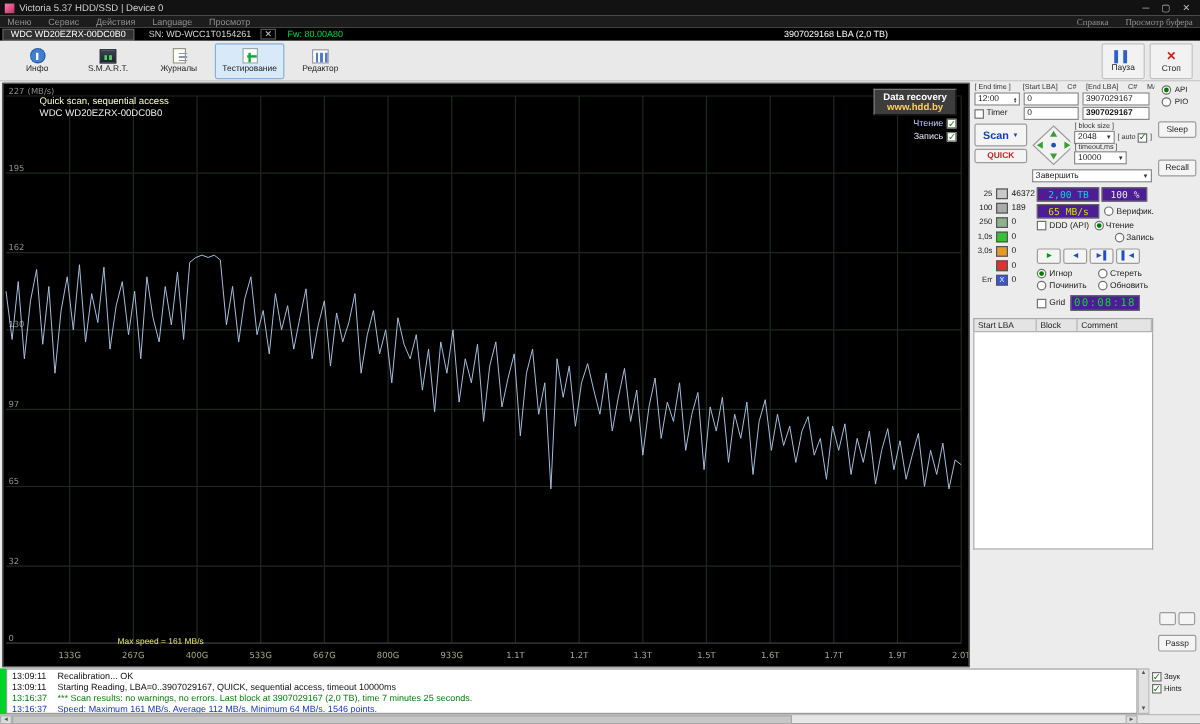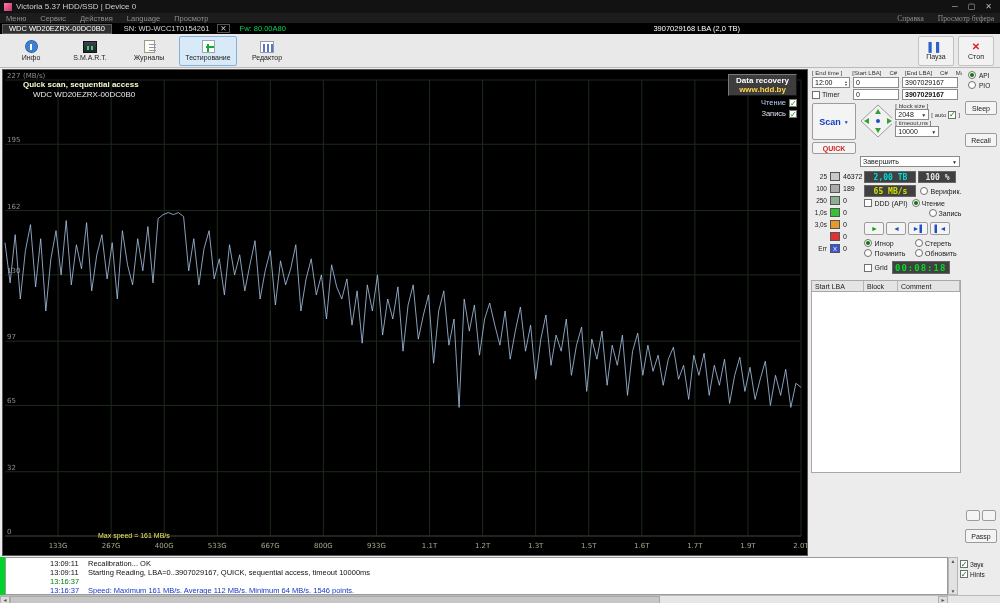--- a/index.html
+++ b/index.html
@@ -52,21 +52,21 @@
     background:repeating-linear-gradient(90deg,#5577cc 0 2px,transparent 2px 4px); }
   .tb-right { margin-left:auto; display:flex; gap:4px; padding-right:4px; }
   .tb-ctl { width:36px; height:30px; display:flex; flex-direction:column; align-items:center; justify-content:center;
     border:1px solid #c2c2c2; border-radius:2px; background:#f2f2f2; }
   .pause-glyph { color:#2a62c8; font-weight:bold; font-size:9px; letter-spacing:1px; }
   .stop-glyph { color:#d42020; font-weight:bold; font-size:10px; }
   
   .main { position:absolute; left:0; top:68px; width:1000px; height:489px; background:#ececec; }
   .graph-wrap { position:absolute; left:2px; top:1px; width:806px; height:487px; background:#000;
     border:1px solid #555; }
-  .graph-title { position:absolute; left:20px; top:10px; color:#fbfbd0; font-weight:bold; font-size:8px; }
+  .graph-title { position:absolute; left:30px; top:10px; color:#fbfbd0; font-weight:normal; font-size:8px; }
   .graph-subtitle { position:absolute; left:30px; top:20px; color:#ececec; font-size:8px; }
   .banner { position:absolute; right:10px; top:4px; text-align:center; background:#3d3d3d; padding:1px 7px;
     border-top:1px solid #7a7a7a; border-left:1px solid #7a7a7a; border-right:1px solid #161616; border-bottom:1px solid #161616; }
   .banner-l1 { color:#fff; font-weight:bold; font-size:8px; }
   .banner-l2 { color:#ffd24a; font-weight:bold; font-size:8px; }
   .glegend { position:absolute; right:10px; top:28px; display:flex; flex-direction:column; gap:2px; align-items:flex-end; }
   .glegend-row { display:flex; align-items:center; gap:3px; font-size:7.5px; }
   .lg-read { color:#b9cfff; } .lg-write { color:#e2e2f5; }
   .gcheck { width:8px; height:8px; background:#fff; border:1px solid #777; color:#00a000; font-size:8px; line-height:7px; text-align:center; }
   .max-note { position:absolute; left:95px; bottom:16px; color:#e8e860; font-size:7px; }
@@ -75,26 +75,26 @@
   .prow { display:flex; align-items:center; }
   .tiny-label { font-size:6px; color:#333; white-space:nowrap; }
   .pinput { background:#fff; border:1px solid #8a8a8a; height:11px; display:flex; align-items:center; padding:0 2px;
     font-size:7px; color:#111; }
   .spin { display:flex; flex-direction:column; font-size:4px; color:#444; line-height:3px; margin-left:1px; }
   .chk { width:8px; height:8px; background:#fff; border:1px solid #707070; display:inline-flex; align-items:center; justify-content:center;
     color:#007800; font-size:8px; line-height:7px; }
   .radio { width:8px; height:8px; border-radius:50%; background:#fff; border:1px solid #707070; display:inline-flex; align-items:center; justify-content:center; }
   .radio .dot { width:4px; height:4px; border-radius:50%; background:#067806; }
   .btn { background:#f4f4f4; border:1px solid #9c9c9c; border-radius:2px; display:flex; align-items:center; justify-content:center; }
-  .scan-btn { width:44px; height:37px; color:#1040c0; font-weight:bold; font-size:9px; gap:3px; }
+  .scan-btn { width:44px; height:19px; color:#1040c0; font-weight:bold; font-size:9px; gap:3px; }
   .quick-btn { width:44px; height:12px; color:#d02020; font-weight:bold; font-size:7px; margin-top:2px; }
   .select { background:#fff; border:1px solid #8a8a8a; height:11px; display:flex; align-items:center; justify-content:space-between;
     padding:0 2px; font-size:7px; }
   .select .arr { font-size:5px; color:#333; }
-  .lcd { background:#404040; border:1px solid #666; display:flex; align-items:center; justify-content:center; font-weight:bold;
+  .lcd { background:#4c1d95; border:1px solid #666; display:flex; align-items:center; justify-content:center; font-weight:normal;
     font-family:"DejaVu Sans Mono", monospace; }
   .counters { width:52px; display:flex; flex-direction:column; gap:2px; }
   .cnt-row { display:flex; align-items:center; gap:3px; height:10px; }
   .cnt-label { width:15px; text-align:right; font-size:6.5px; color:#222; }
   .cnt-block { width:10px; height:9px; border:1px solid #555; color:#fff; font-size:6px; text-align:center; line-height:8px; }
   .cnt-count { font-size:7px; color:#111; }
   .transport { display:flex; gap:2px; margin-top:3px; }
   .t-btn { width:20px; height:13px; font-size:7px; font-weight:bold; }
   .lba-head { display:flex; height:12px; border:1px solid #a8a8a8; background:#e4e4e4; margin-top:4px; }
   .lba-head > div { border-right:1px solid #b5b5b5; display:flex; align-items:center; padding:0 3px; font-size:7px; color:#222; }
@@ -103,21 +103,21 @@
   .sidecol { position:absolute; left:962px; top:0; width:38px; height:489px; background:#ececec;
     display:flex; flex-direction:column; align-items:center; padding-top:3px; font-size:6.5px; }
   .sc-radio-row { display:flex; align-items:center; gap:3px; width:100%; padding-left:6px; margin-bottom:2px; }
   .sc-btn { width:32px; height:14px; font-size:7px; }
   .mini-row { display:flex; gap:2px; margin-bottom:8px; }
   .mini-btn { width:14px; height:11px; }
   
   .logrow { position:absolute; left:0; top:557px; width:1000px; height:38px; display:flex; }
   .log-green { width:5px; height:100%; background:#00d42a; }
   .log-body { width:943px; height:100%; background:#fff; border:1px solid #9a9a9a; overflow:hidden; padding:1px 0; }
-  .log-line { display:flex; font-size:7.5px; line-height:9px; white-space:nowrap;margin-left:40px; }
+  .log-line { display:flex; font-size:7.5px; line-height:9px; white-space:nowrap; }
   .log-time { width:42px; padding-left:4px; flex:none; }
   .vscroll { width:10px; height:100%; background:#e2e2e2; border:1px solid #b5b5b5; display:flex; flex-direction:column;
     justify-content:space-between; align-items:center; font-size:5px; color:#555; }
   .log-corner { width:42px; height:100%; background:#ececec; display:flex; flex-direction:column; gap:2px; padding:3px 2px; }
   .corner-chk { display:flex; align-items:center; gap:2px; font-size:6.5px; }
   
   .hscroll { position:absolute; left:0; top:595px; width:1000px; height:8px; background:#e6e6e6; border-top:1px solid #bbb; }
   .h-arrow { position:absolute; top:0; width:10px; height:8px; background:#dcdcdc; border:1px solid #b0b0b0;
     font-size:5px; color:#555; text-align:center; line-height:7px; }
   .h-thumb { position:absolute; left:10px; top:0; width:650px; height:8px; background:#c6c6c6; border:1px solid #a8a8a8; }
@@ -486,20 +486,21 @@
         <div class="log-line" style="color: rgb(16, 16, 16);">
           <span class="log-time">13:09:11</span>
           <span>Recalibration... OK</span>
         </div>
         <div class="log-line" style="color: rgb(16, 16, 16);">
           <span class="log-time">13:09:11</span>
           <span>Starting Reading, LBA=0..3907029167, QUICK, sequential access, timeout 10000ms</span>
         </div>
         <div class="log-line" style="color: rgb(10, 125, 10);">
           <span class="log-time">13:16:37</span>
+          <span>*** Scan results: no warnings, no errors. Last block at 3907029167 (2,0 TB), time 7 minutes 25 seconds.</span>
         </div>
         <div class="log-line" style="color: rgb(21, 54, 200);">
           <span class="log-time">13:16:37</span>
           <span>Speed: Maximum 161 MB/s. Average 112 MB/s. Minimum 64 MB/s. 1546 points.</span>
         </div>
       </div>
     <div class="vscroll">
       <span>▲</span>
       <span>▼</span>
     </div>

